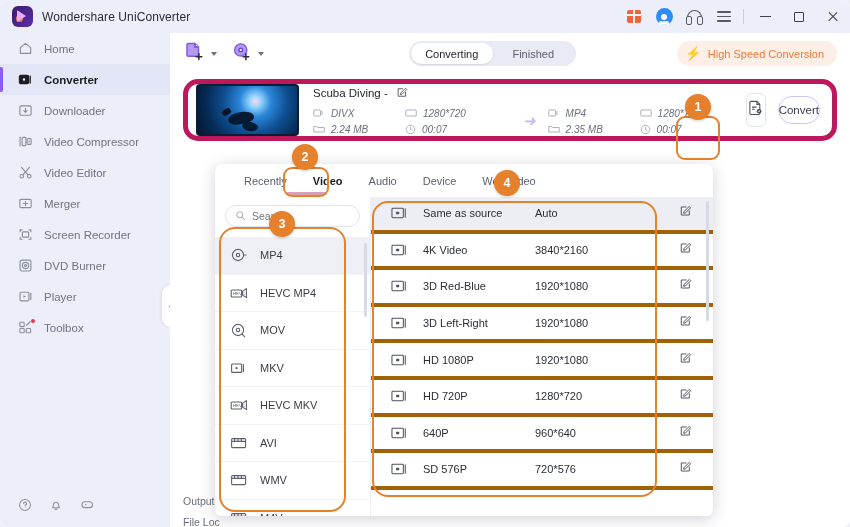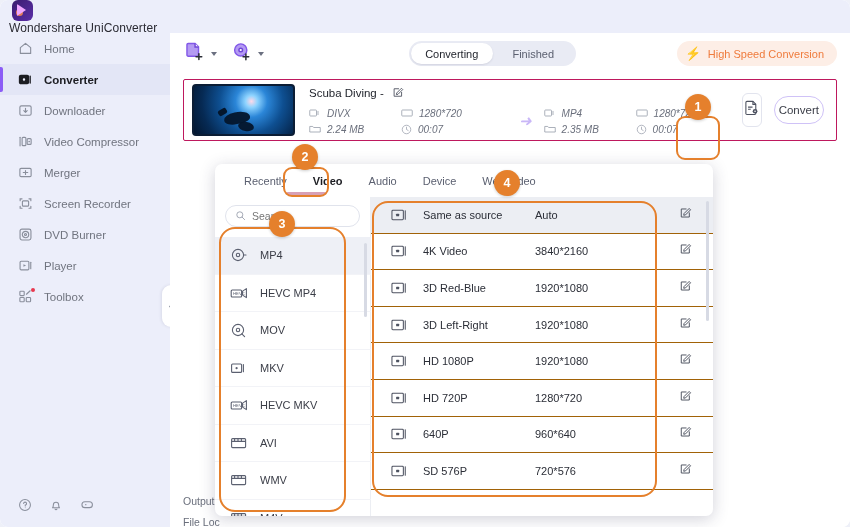--- a/index.html
+++ b/index.html
@@ -14,21 +14,21 @@
     width: 850px; height: 527px;
     background: #ffffff;
     border-radius: 8px;
     overflow: hidden;
   }
 
   
   .titlebar {
     position: absolute; top: 0; left: 0; width: 850px; height: 33px;
     background: #eceefa;
-    display: flex;  flex-direction: column;
+    display: flex; align-items: center;
   }
   .logo-box {
     width: 21px; height: 21px; margin-left: 12px;
     border-radius: 6px;
     background: linear-gradient(135deg,#3a1d6e 0%,#5b2ea8 100%);
     position: relative; flex: none;
   }
   .logo-box::after {
     content:""; position:absolute; left:5px; top:4px;
     width:0; height:0;
@@ -139,21 +139,21 @@
   .hsc{
     position:absolute;right:13px;top:8px;height:25px;padding:0 13px 0 9px;
     background:#fdeee6;border-radius:13px;display:flex;align-items:center;gap:6px;
     font-size:11px;color:#ef7b3c;white-space:nowrap;
   }
   .bolt{color:#f4623a;font-size:13px;line-height:1;}
 
   
   .filecard{
     position:absolute;left:13px;top:46px;width:654px;height:62px;
-    background:#fff;border:1px solid #be185d;border-radius:2px;
+    background:#fff;border:5px solid #be185d;border-radius:15px;
     display:flex;align-items:center;
   }
   .thumb{
     width:103px;height:52px;margin-left:8px;border-radius:4px;flex:none;
     background:
       radial-gradient(circle at 58% 32%, #ffd9e8 0%, #8fd4ff 9%, #2b86d8 24%, #0e4f91 48%, #062a54 75%, #03162f 100%);
     position:relative;overflow:hidden;border:2px solid #0b1d35;
   }
   .diver{position:absolute;width:26px;height:12px;background:#04162c;border-radius:50% 60% 40% 50%;
          left:30px;top:26px;transform:rotate(-12deg);opacity:.95;}
@@ -211,21 +211,21 @@
   }
   .fmtlist{position:absolute;top:40px;left:0;width:156px;height:279px;overflow:hidden;}
   .fmt{height:37.5px;display:flex;align-items:center;padding-left:15px;gap:12px;font-size:11px;color:#3a3d47;
        border-bottom:1px solid #f2f3f7;}
   .fmt.sel{background:#eef0f6;}
   .fmt-ico{width:18px;height:16px;flex:none;color:#5b6070;}
   .scroll-thumb{position:absolute;right:3px;top:46px;width:3px;height:74px;border-radius:2px;background:#d7dae4;}
 
   .rightcol{flex:1;height:319px;position:relative;}
   .reslist{position:absolute;top:0;left:0;right:0;}
-  .res{height:36.6px;display:flex;align-items:center;border-bottom:1px solid #a16207;padding-left:20px;}
+  .res{height:36.6px;display:flex;align-items:center;border-bottom:4px solid #a16207;padding-left:20px;}
   .res.sel{background:#eceef3;}
   .res-ico{width:19px;height:14px;flex:none;color:#4d5260;margin-right:13px;}
   .res-name{width:112px;font-size:11px;color:#2b2e37;}
   .res-dim{font-size:11px;color:#2b2e37;}
   .res-edit{margin-left:auto;margin-right:20px;color:#4d5260;}
   .rscroll{position:absolute;right:4px;top:4px;width:3.5px;height:120px;border-radius:2px;background:#d7dae4;}
 
   
   .hl{position:absolute;border:2.2px solid #e5802c;border-radius:9px;pointer-events:none;}
   .hl-1{left:676px;top:116px;width:44px;height:44px;}
@@ -321,20 +321,30 @@
         <svg viewBox="0 0 16 16" width="15" height="15" fill="none" stroke="currentColor" stroke-width="1.2">
           <path d="M2.2 3.4v9.2" stroke-linecap="round"></path>
           <rect x="4.4" y="3.6" width="4" height="8.8" rx="1"></rect>
           <rect x="9.8" y="4.9" width="4.2" height="6.2" rx="1"></rect>
           <circle cx="11.9" cy="8" r="0.9" fill="currentColor" stroke="none"></circle>
           </svg>
       </span>
       <span class="nav-label">Video Compressor</span>
     </div>
 
+    <div class="nav-item">
+      <span class="nav-ico">
+        <svg viewBox="0 0 16 16" width="15" height="15" fill="none" stroke="currentColor" stroke-width="1.2">
+          <circle cx="4" cy="12" r="1.9"></circle>
+            <circle cx="12" cy="12" r="1.9"></circle>
+          <path d="M5.3 10.6 12.2 2.6M10.7 10.6 3.8 2.6" stroke-linecap="round"></path>
+          </svg>
+      </span>
+      <span class="nav-label">Video Editor</span>
+    </div>
 
     <div class="nav-item">
       <span class="nav-ico">
         <svg viewBox="0 0 16 16" width="15" height="15" fill="none" stroke="currentColor" stroke-width="1.2">
           <rect x="2" y="3.6" width="12" height="8.8" rx="1.3"></rect>
           <path d="M5.6 8h4.8M8 5.9v4.2" stroke-linecap="round"></path>
           </svg>
       </span>
       <span class="nav-label">Merger</span>
     </div>

